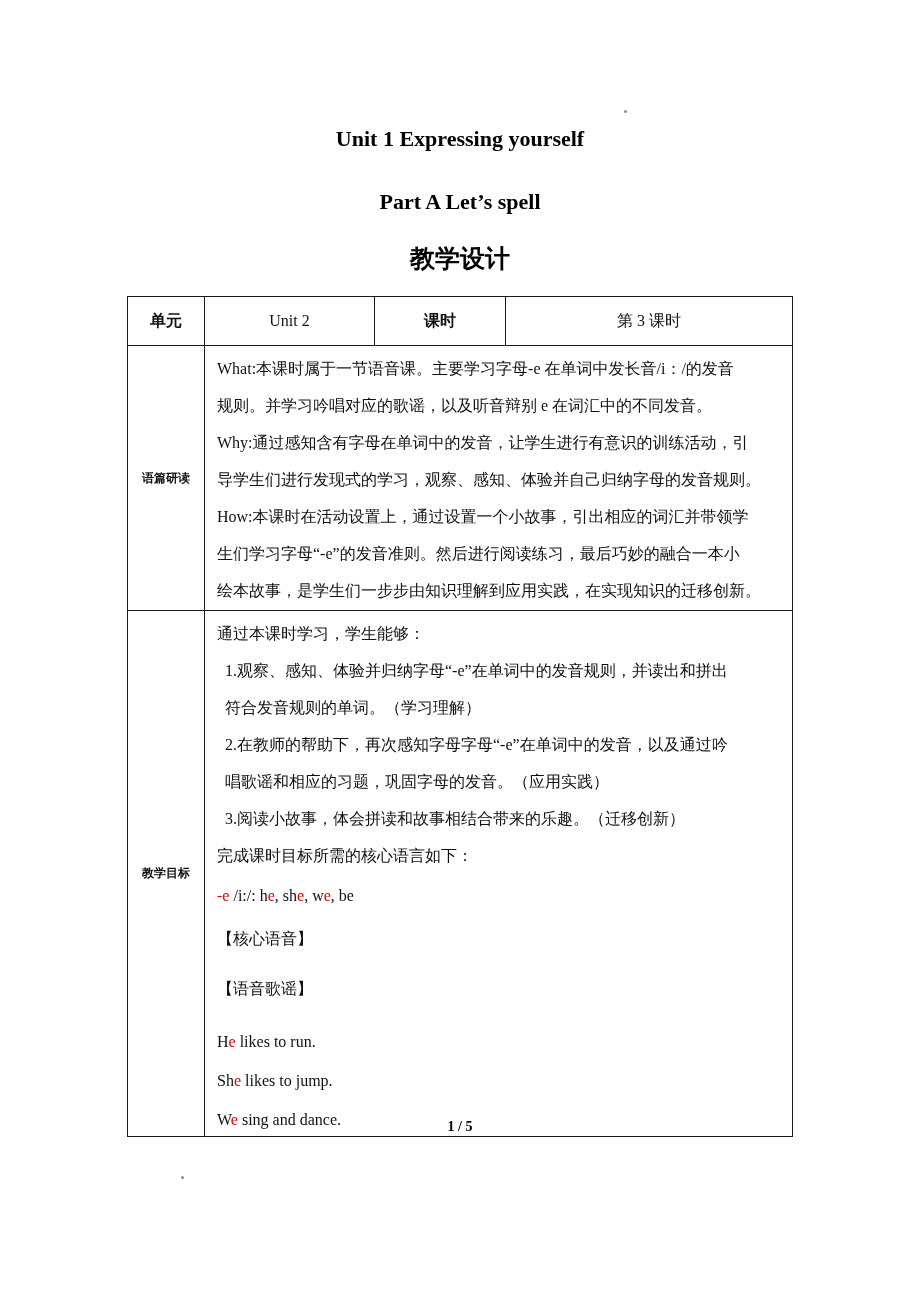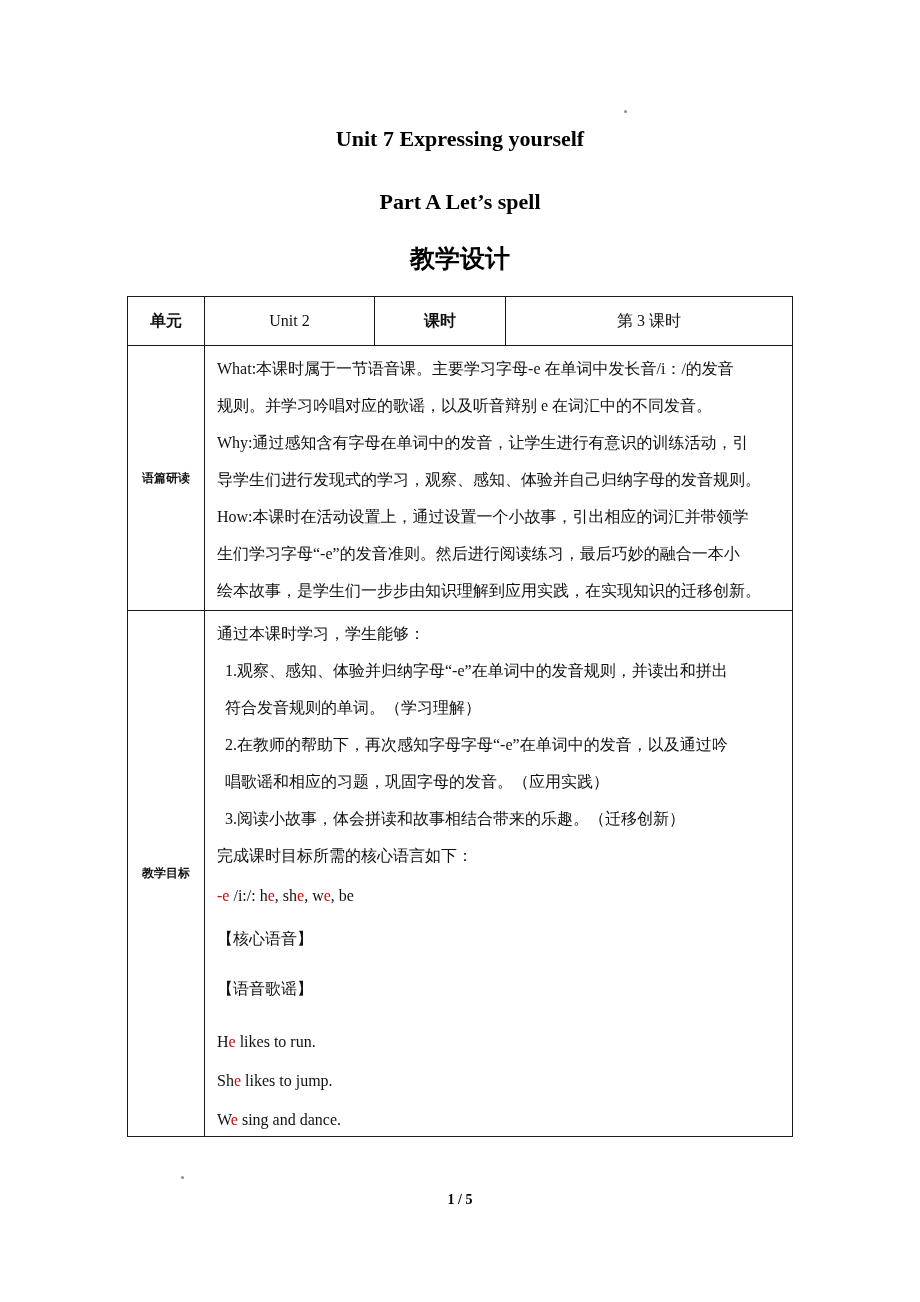--- a/index.html
+++ b/index.html
@@ -59,39 +59,39 @@
   .para{margin:0;}
   .tline{line-height:37px;white-space:nowrap;}
   .kind-numbered{padding-left:8px;}
   .kind-bracket{margin-top:13px;}
   .kind-phonics{margin-top:3px;}
   .kind-phonics + .kind-bracket{margin-top:6px;}
   .kind-chant{margin-top:16px;}
   .kind-chant + .kind-chant{margin-top:2px;}
   .red{color:var(--red);}
   .footer{
-    position:absolute;top:1192px;left:0;width:920px;
+    position:absolute;top:1119px;left:0;width:920px;
     text-align:center;font-weight:bold;font-size:14px;color:#000;
   }
   .speck{
     position:absolute;width:3px;height:3px;border-radius:50%;
     background:#8d8d8d;
   }
   .speck-top{left:624px;top:110px;}
   .speck-bottom{left:181px;top:1176px;}
 </style>
 </head>
 <body>
 
 <div class="page">
 
   <div class="speck speck-top"></div>
   <div class="speck speck-bottom"></div>
 
-  <div class="title t1">Unit 7 Expressing yourself</div>
+  <div class="title t1">Unit 1 Expressing yourself</div>
   <div class="title t2">Part A Let’s spell</div>
   <div class="title t3">教学设计</div>
 
   <div class="tbl">
 
     <div class="hrow">
       <div class="hcell lbl">单元</div>
       <div class="hcell">Unit 2</div>
       <div class="hcell lbl">课时</div>
       <div class="hcell">第 3 课时</div>

